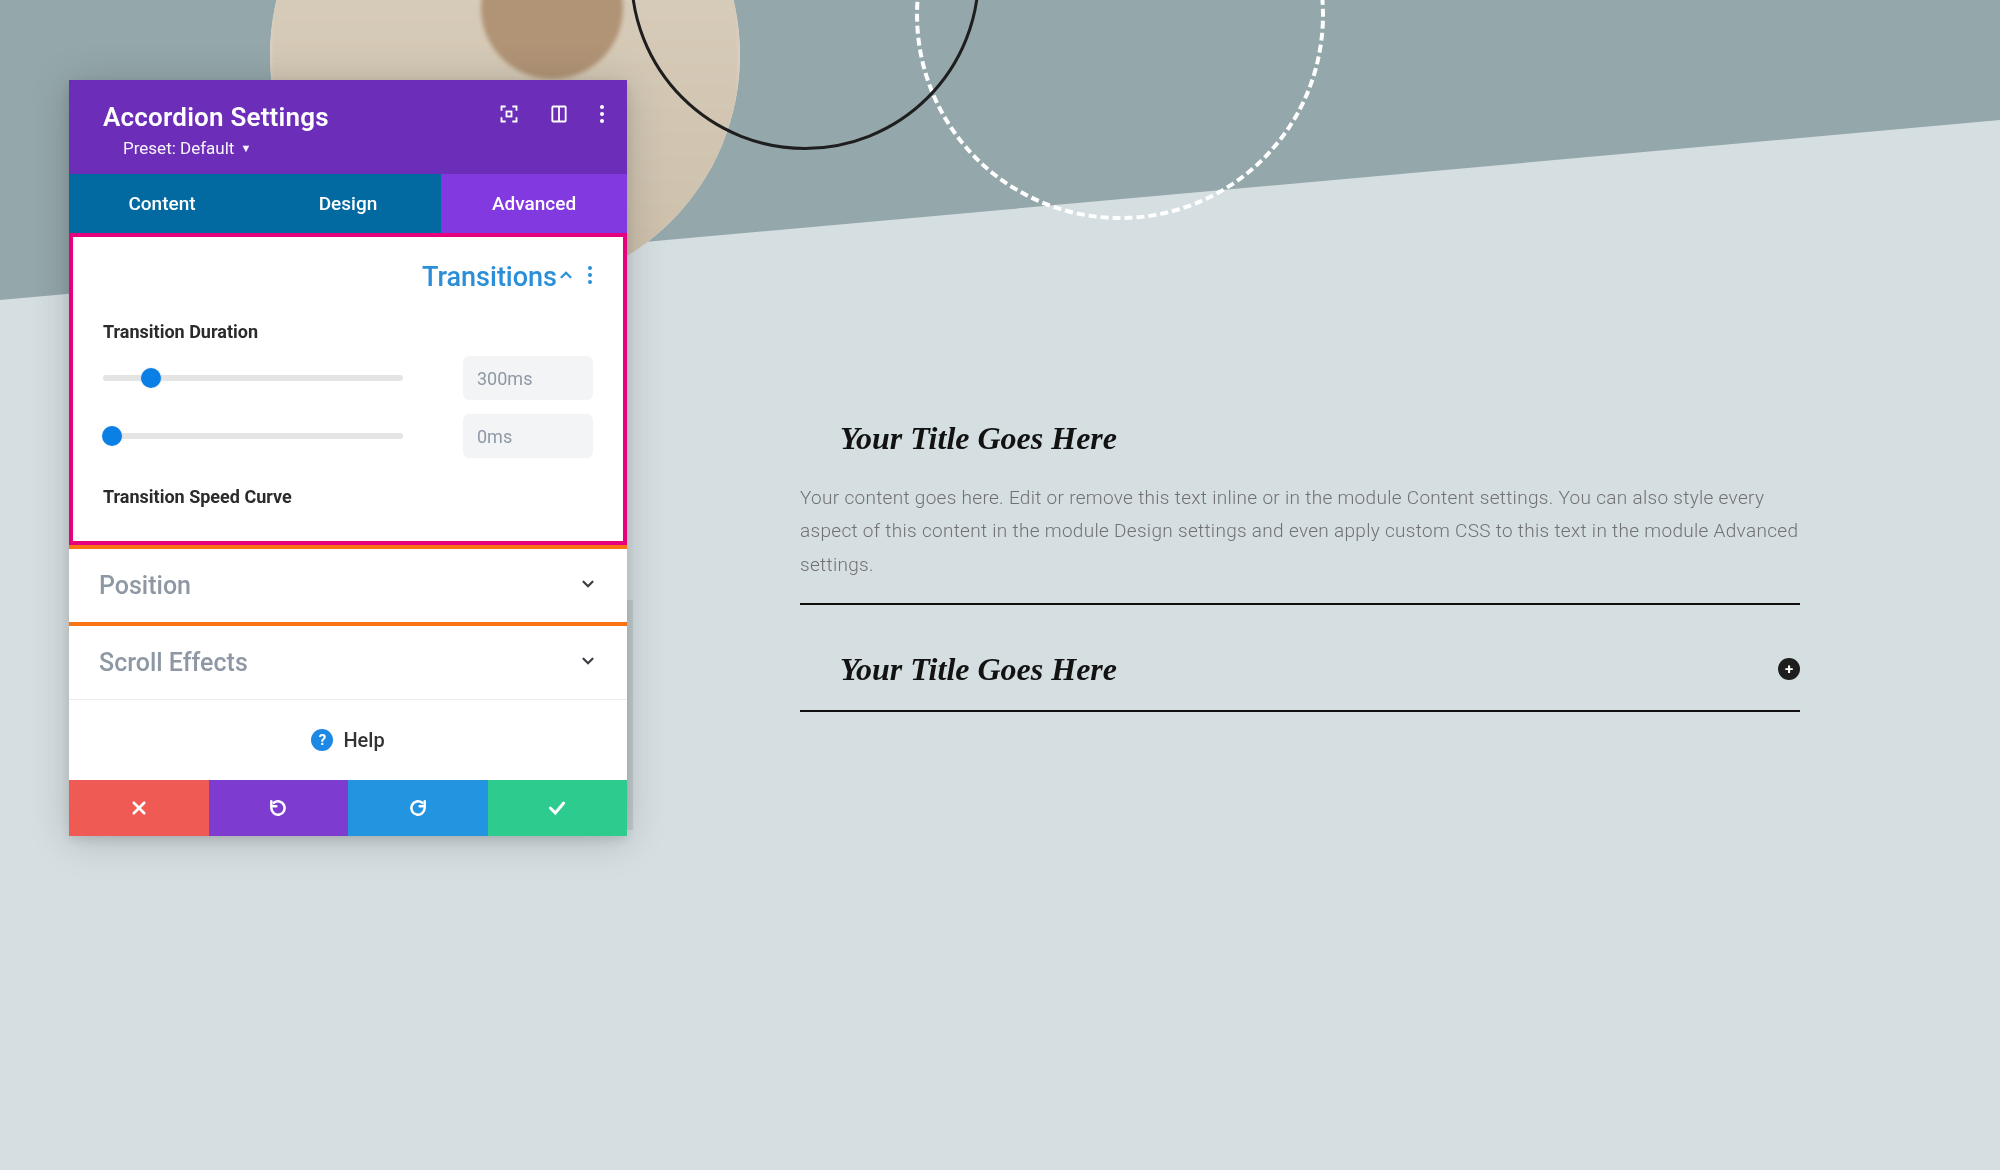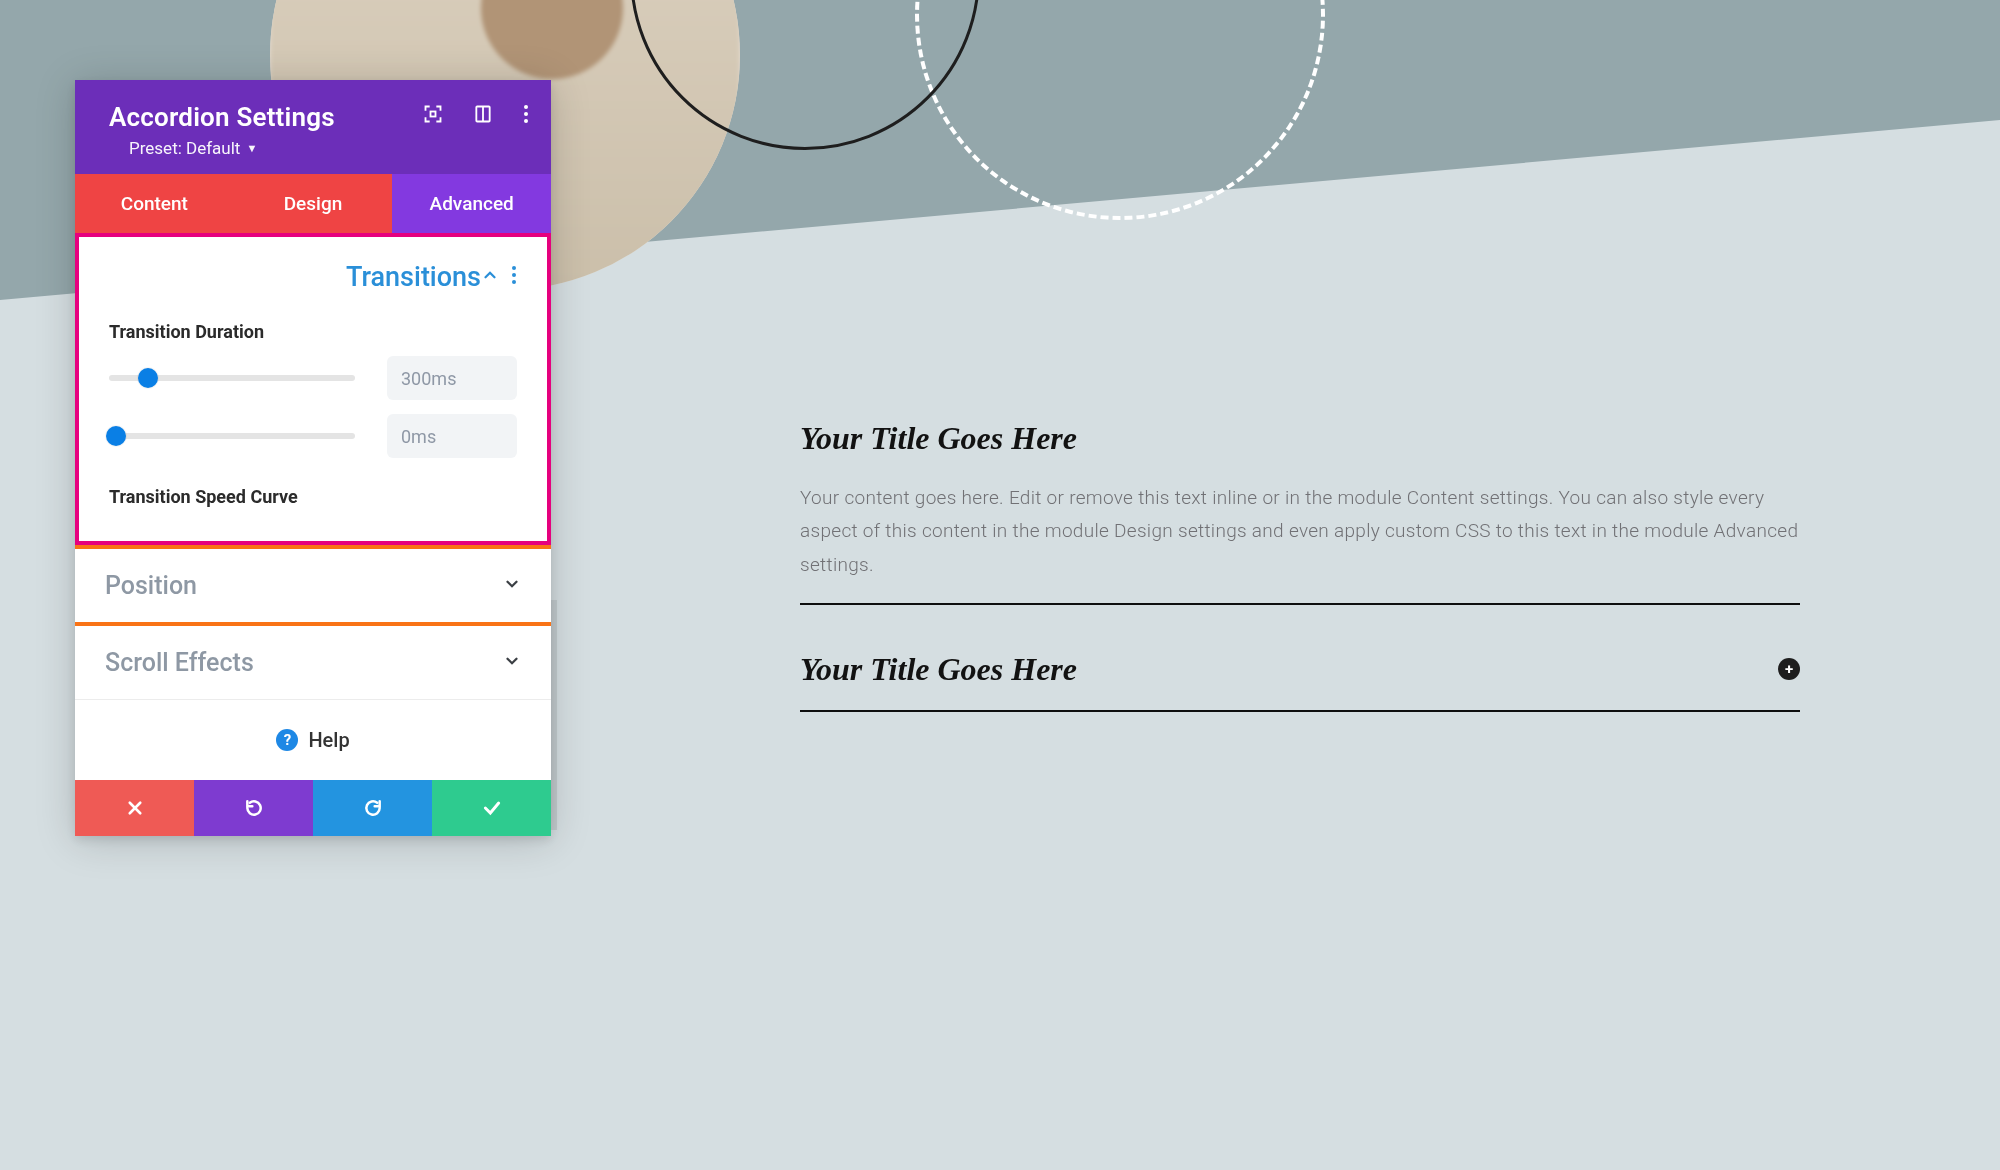--- a/index.html
+++ b/index.html
@@ -23,36 +23,36 @@
 .circle-photo::after{ content:""; position:absolute; inset:0; background:
   radial-gradient(circle at 60% 40%, #b19476 0 70px, transparent 72px),
   radial-gradient(circle at 40% 70%, #8e7358 0 60px, transparent 62px),
   linear-gradient(#ded3c2,#cbbfaa); filter: blur(2px); }
 
 .dashed-circle{ position:absolute; left:915px; top:-190px; width:410px; height:410px; border-radius:50%; border:4px dashed #fff; }
 .solid-circle { position:absolute; left:630px; top:-200px; width:350px; height:350px; border-radius:50%; border:3px solid #1e1e1e; }
 
 
 .panel{
-  position:absolute; left:75px; top:80px; width:476px;
+  position:absolute; left:69px; top:80px; width:558px;
   background:#fff; box-shadow: 0 4px 40px rgba(0,0,0,.18), 0 4px 10px rgba(0,0,0,.1);
   border-radius:4px; overflow:visible;
 }
 .panel::after{ 
   content:""; position:absolute; right:-6px; top:520px; width:6px; height:230px; background:rgba(0,0,0,.08);
 }
 
 .panel-header{ background:#6c2eb9; color:#fff; padding:22px 34px 16px 34px; position:relative; }
 .panel-title{ font-size:26px; font-weight:600; letter-spacing:.2px; }
 .panel-preset{ margin-top:6px; font-size:17px; font-weight:400; opacity:.95; display:flex; align-items:center; gap:6px;margin-left:20px; }
 .preset-caret{ font-size:11px; }
 .panel-header-icons{ position:absolute; right:22px; top:24px; display:flex; gap:30px; align-items:center; color:#fff;}
 .hdr-icon svg{ display:block; }
 
-.tabs{ display:flex; background:#ef4444; }
+.tabs{ display:flex; background:#0369a1; }
 .tab{ flex:1; text-align:center; color:#fff; font-size:19px; padding:18px 0; font-weight:500; }
 .tab.active{ background:#8339e0; }
 
 .section-wrap{ background:#fff; }
 
 .section-transitions{
   border:4px solid #e6007e; border-top-width:4px; border-bottom-width:4px;
   padding:24px 30px 34px;
 }
 .section-heading{ display:flex; align-items:center; justify-content:flex-end; }
@@ -80,21 +80,21 @@
 .panel-footer{ display:flex; height:56px;}
 .pf-btn{ flex:1; display:flex; align-items:center; justify-content:center; color:#fff; }
 .pf-cancel{ background:#ef5a55; }
 .pf-undo{ background:#7e3bd0; }
 .pf-redo{ background:#2394e0; }
 .pf-save{ background:#2ecb8f; }
 
 
 .canvas{ position:absolute; left:800px; top:420px; width:1000px; }
 .acc-item{ padding-bottom:22px; border-bottom:2px solid #0e0e0e; margin-bottom:46px; }
-.acc-title{ font-family: Georgia, "Times New Roman", serif; font-weight:700; color:#121212; font-size:32px; font-style:italic;}
+.acc-title{ font-family: Georgia, "Times New Roman", serif; font-weight:700; color:#121212; font-size:32px; font-style:italic;margin-left:40px;}
 .acc-body{ margin-top:24px; color:#717175; font-size:19px; line-height:1.75; letter-spacing:.3px; font-weight:300;}
 .acc-header{ display:flex; align-items:center; justify-content:space-between;}
 .plus-icon{ width:22px; height:22px; border-radius:50%; background:#1e1e1e; color:#fff; display:flex; align-items:center; justify-content:center; font-size:15px; font-weight:700; line-height:1;}
 
 </style>
 </head>
 <body>
 
 <div class="bg-scene">
   <div class="slate2"></div>

